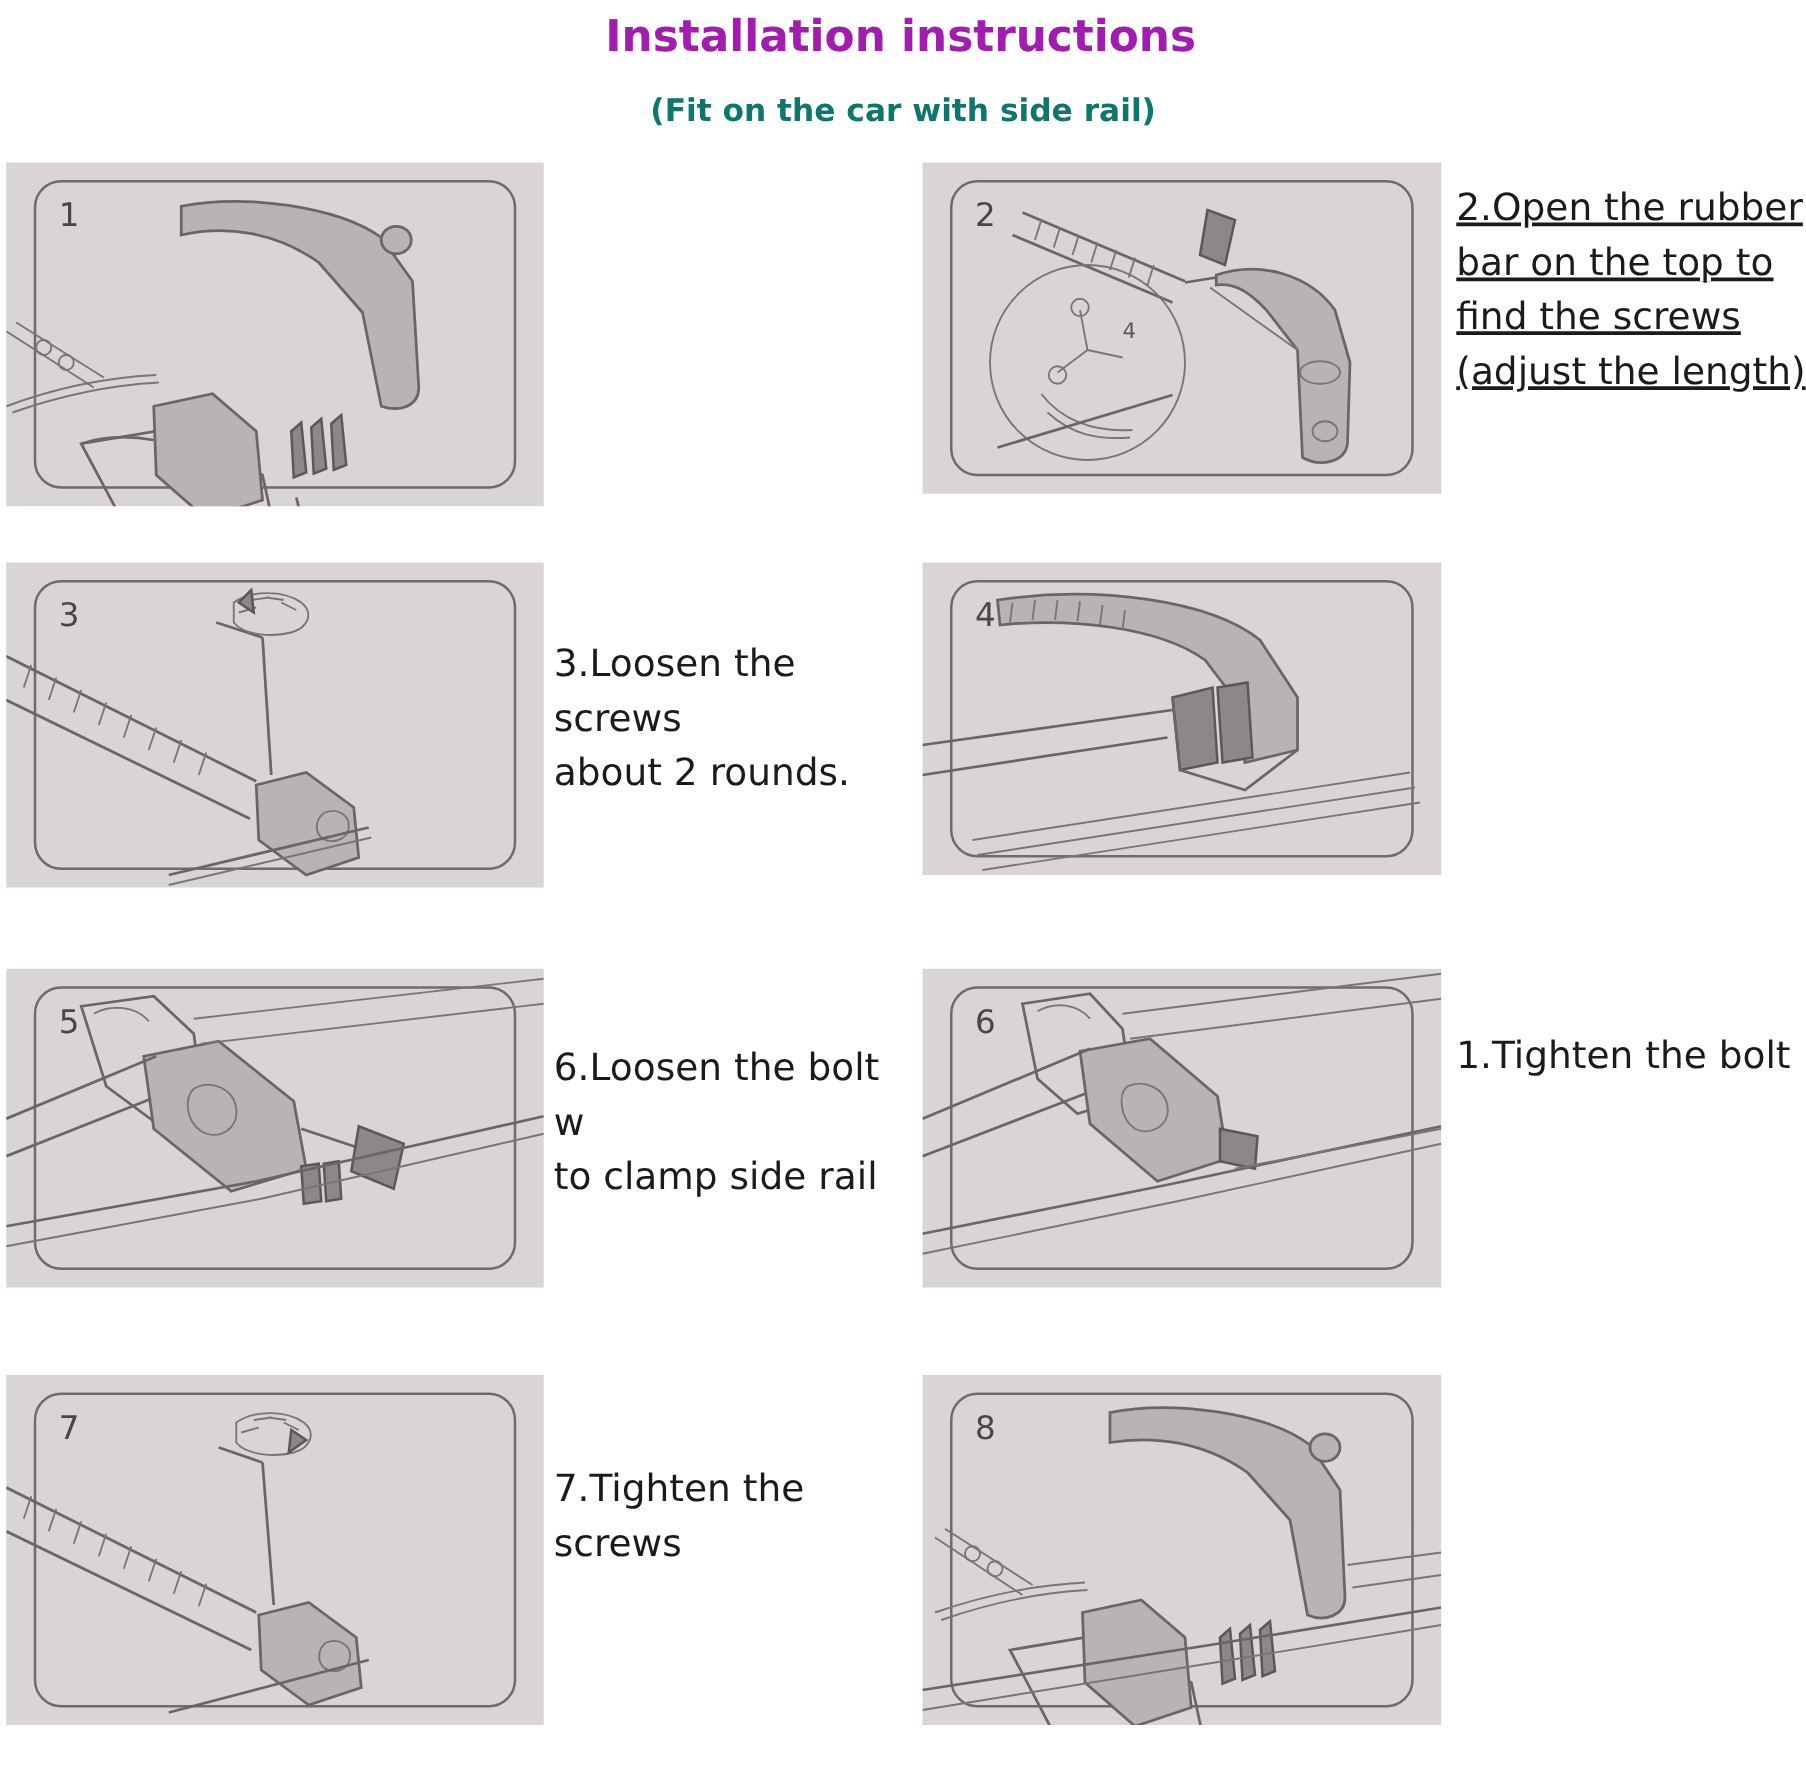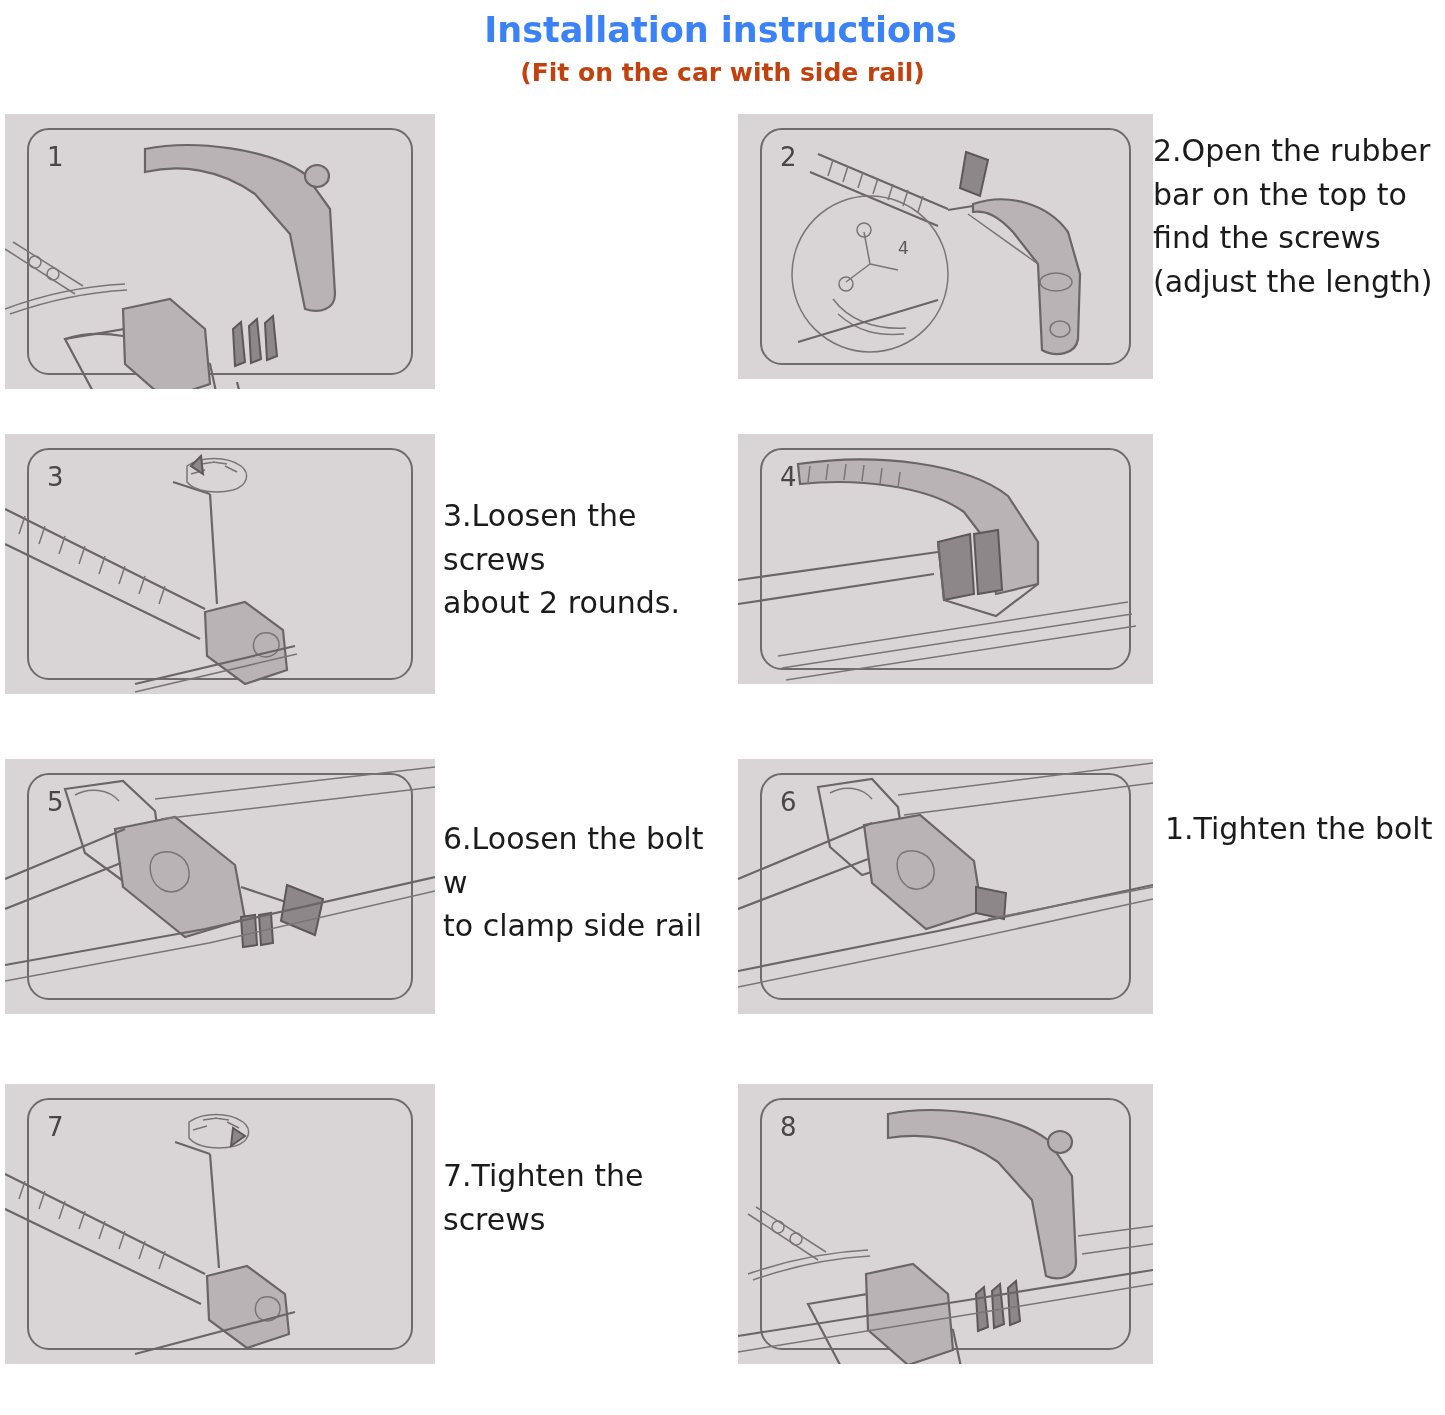--- a/index.html
+++ b/index.html
@@ -14,33 +14,33 @@
     position: relative;
     overflow: hidden;
   }
   .page {
     position: relative;
     width: 1445px;
     height: 1415px;
   }
   .title {
     text-align: center;
-    color: #3b82f6;
+    color: #a21caf;
     font-weight: bold;
     font-size: 35px;
     letter-spacing: 0px;
     margin: 10px 4px 0 0;
     font-family: "DejaVu Sans", sans-serif;
   }
   .subtitle {
     text-align: center;
-    color: #c2410c;
+    color: #0f766e;
     font-weight: bold;
     font-size: 25px;
-    margin: 8px 0 0 0;
+    margin: 24px 0 0 0;
     font-family: "DejaVu Sans", sans-serif;
   }
   .steps {
     position: relative;
     margin-top: 22px;
   }
   .row {
     display: flex;
     flex-direction: row;
     align-items: flex-start;
@@ -91,21 +91,21 @@
     line-height: 1.45;
     color: #1b1b1b;
     font-family: "DejaVu Sans", sans-serif;
     white-space: pre-line;
   }
 
   
   .p1 { width: 430px; height: 275px; margin-left: 5px; margin-top: 5px; }
   .c1 { margin-left: 8px; margin-top: 62px; width: 290px; }
   .p2 { width: 415px; height: 265px; margin-left: 8px; margin-top: 5px; }
-  .c2 { margin-top: 20px; width: 300px; }
+  .c2 { margin-left: 12px; margin-top: 20px; width: 300px; text-decoration: underline; }
 
   
   .p3 { width: 430px; height: 260px; margin-left: 5px; margin-top: 0px; }
   .c3 { margin-left: 8px; margin-top: 60px; width: 300px; }
   .p4 { width: 415px; height: 250px; margin-left: 8px; margin-top: 0px; }
   .c4 { margin-left: 12px; margin-top: 38px; width: 300px; }
 
   
   .p5 { width: 430px; height: 255px; margin-left: 5px; }
   .c5 { margin-left: 8px; margin-top: 58px; width: 300px; }

